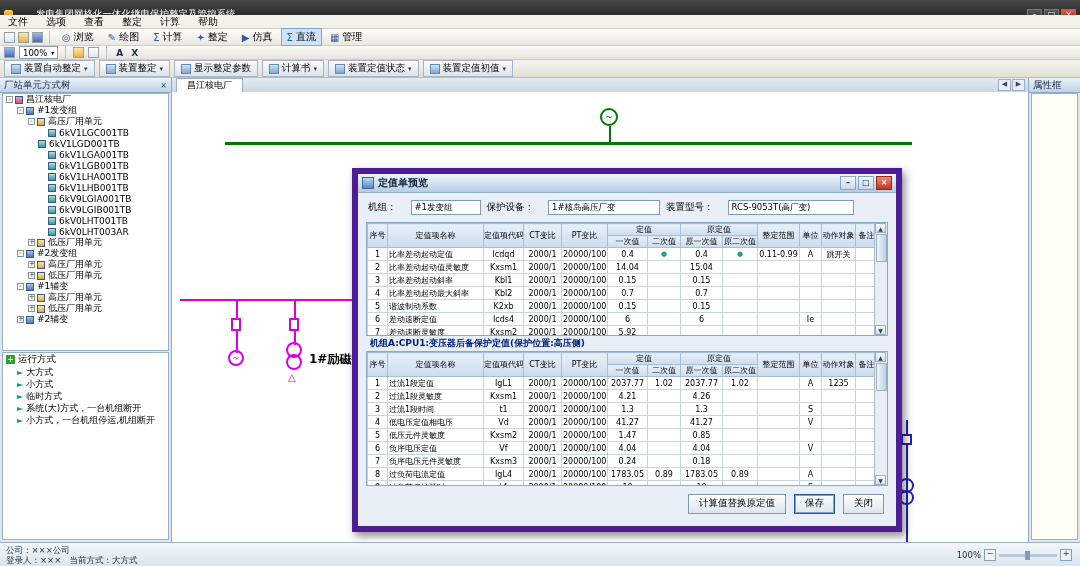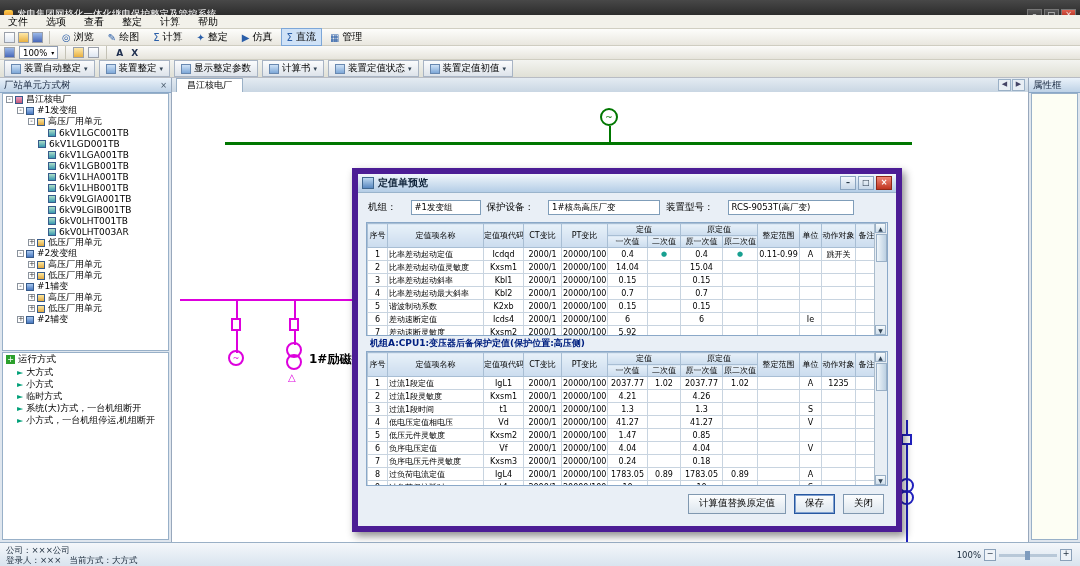--- a/index.html
+++ b/index.html
@@ -2,21 +2,21 @@
 <html><head>
 <meta charset="utf-8">
 <style>
   html,body{margin:0;padding:0;background:#888;}
   #app{position:relative;width:1080px;height:566px;background:#eceae2;overflow:hidden;
        font-family:"DejaVu Sans",sans-serif;font-size:11px;color:#000;}
 
   
   .titlebar{position:absolute;left:0;top:0;width:100%;height:28px;box-sizing:border-box;
     background:linear-gradient(#484848,#141414);color:#fff;display:flex;align-items:center;
-    padding:0 4px;font-size:9.5px;}
+    padding:0 4px;font-size:9.5px;gap:19px;}
   .app-icon{width:9px;height:9px;background:linear-gradient(#ffd24d,#e07820);border-radius:2px;margin-right:4px;}
   .win-btns{margin-left:auto;display:flex;gap:2px;}
   .win-btn{width:15px;height:11px;font-size:8px;line-height:10px;text-align:center;color:#eee;
     background:linear-gradient(#5a5a5a,#303030);border:1px solid #777;box-sizing:border-box;}
   .win-btn.close{background:linear-gradient(#e06050,#a02010);}
 
   
   .menubar{position:absolute;left:0;top:15px;width:100%;height:14px;box-sizing:border-box;
     background:#f2f1ea;border-bottom:1px solid #d0cec2;display:flex;align-items:center;
     padding-left:6px;gap:14px;font-size:10px;}

